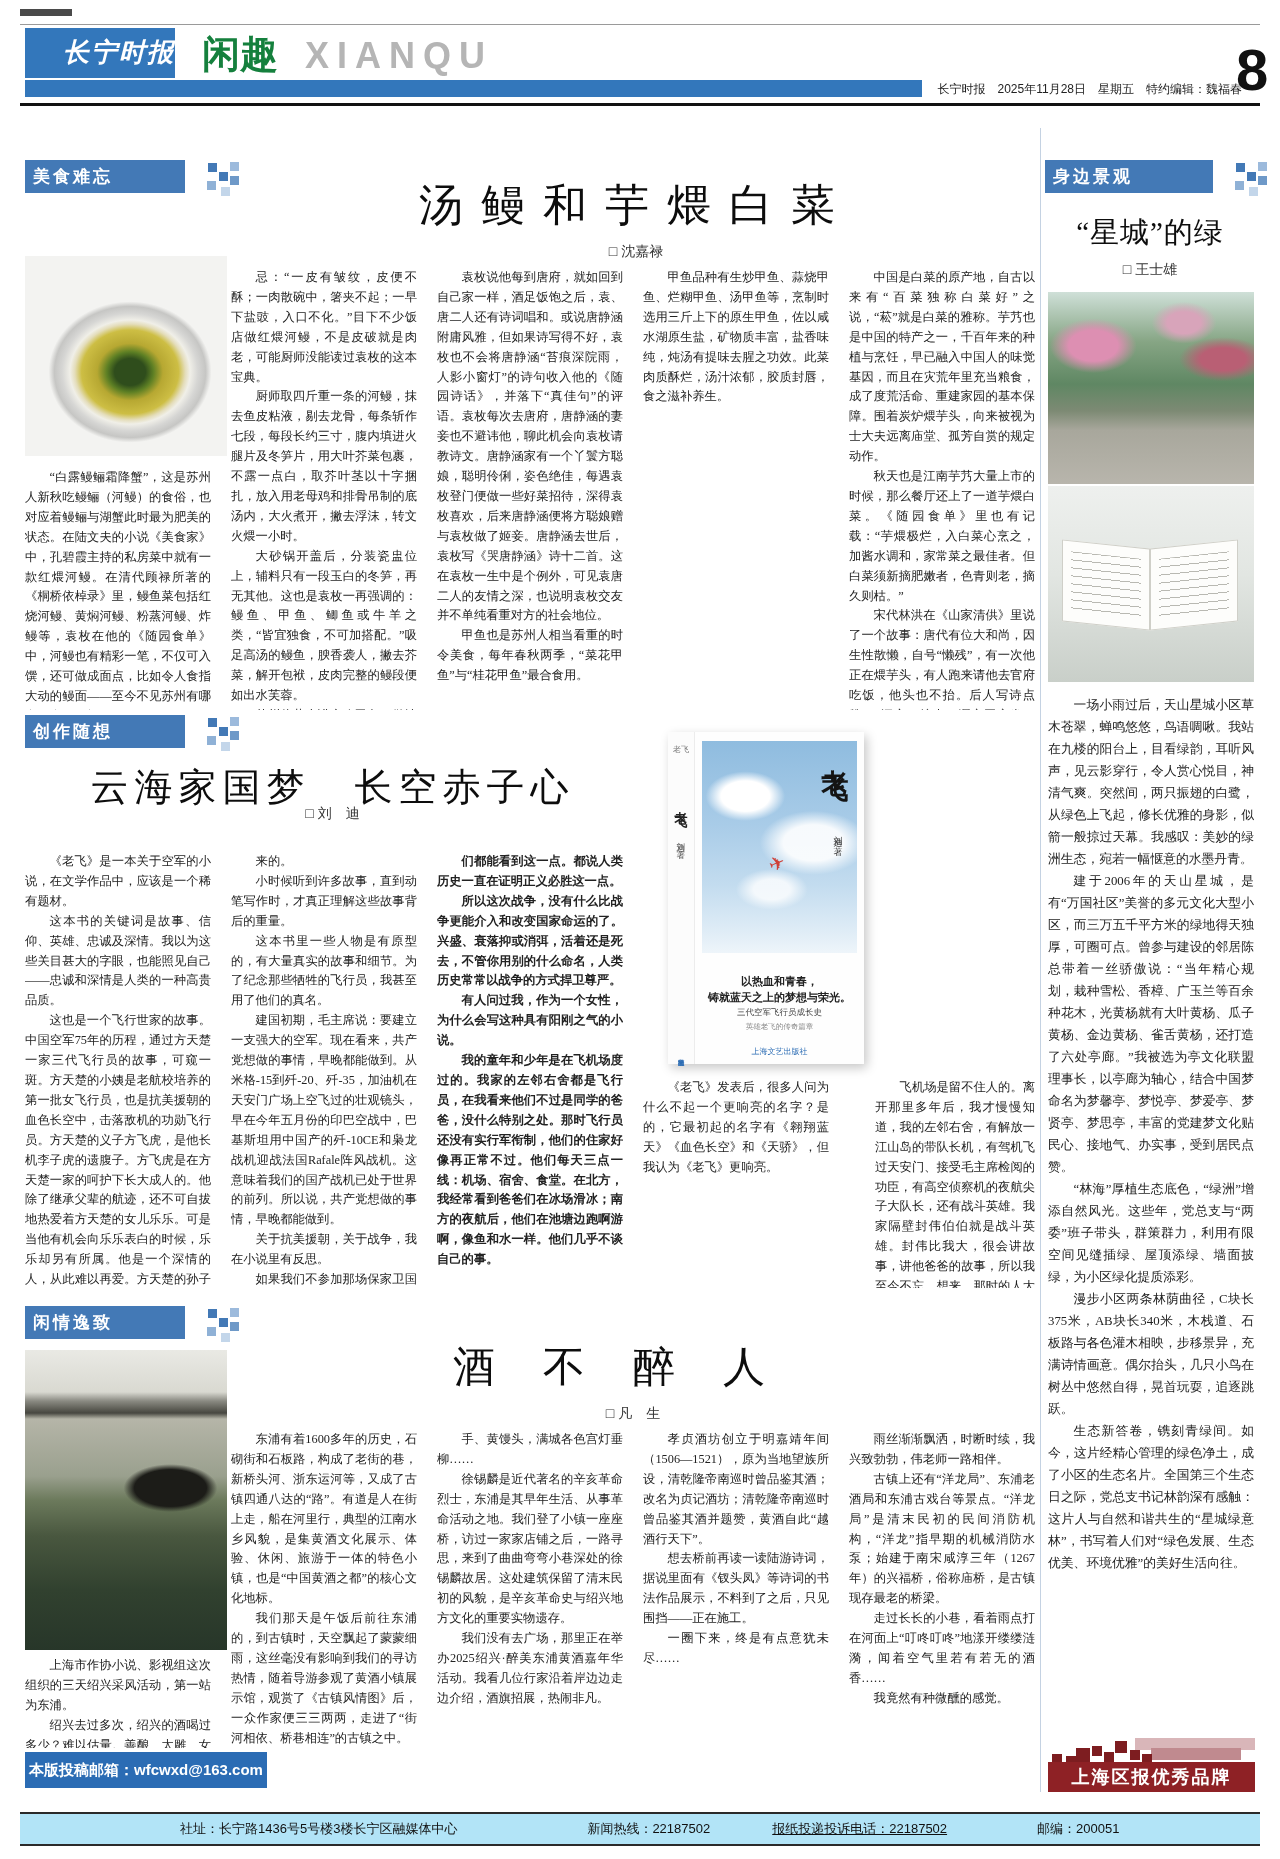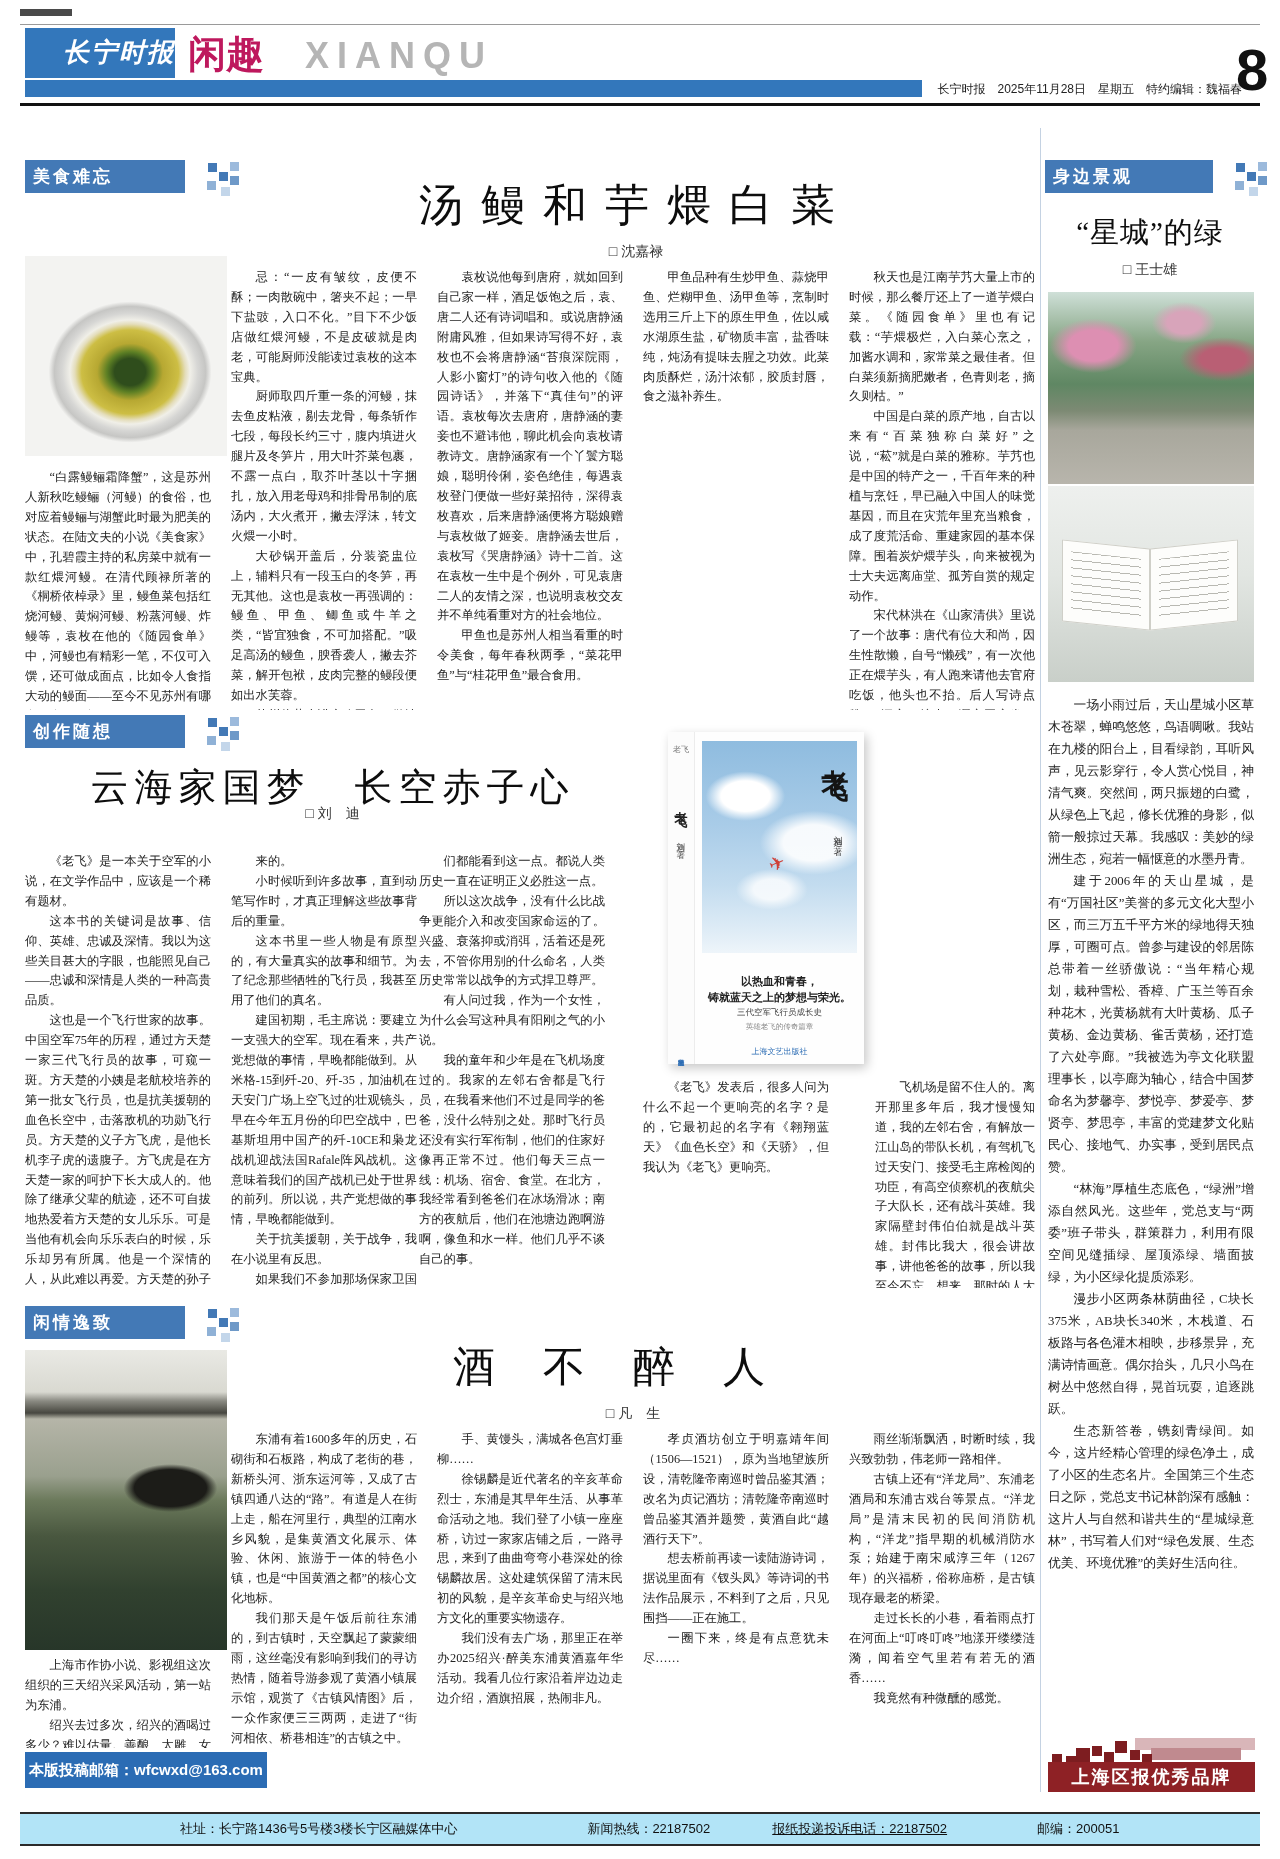--- a/index.html
+++ b/index.html
@@ -3,21 +3,21 @@
 <meta charset="utf-8">
 <style>
   html,body{margin:0;padding:0;background:#e8e8e8;}
   .page{position:relative;width:1280px;height:1859px;background:#ffffff;margin:0 auto;overflow:hidden;
         font-family:"Liberation Sans",sans-serif;}
   
   .top-tick{position:absolute;left:20px;top:9px;width:52px;height:7px;background:#4a4a4a;}
   .top-hairline{position:absolute;left:20px;top:24px;width:1240px;height:1px;background:#9a9a9a;}
   .masthead{position:absolute;left:25px;top:28px;width:150px;height:50px;background:#3377bb;
             color:#fff;text-align:right;font:italic bold 26px/50px "Liberation Serif",serif;letter-spacing:2px;}
-  .section-cn{position:absolute;left:188px;top:32px;font:bold 38px/44px "Liberation Sans",sans-serif;color:#be185d;}
+  .section-cn{position:absolute;left:202px;top:32px;font:bold 38px/44px "Liberation Sans",sans-serif;color:#15803d;}
   .section-en{position:absolute;left:305px;top:36px;font:bold 36px/40px "Liberation Sans",sans-serif;color:#b5b5b5;letter-spacing:8px;}
   .blue-bar{position:absolute;left:25px;top:80px;width:897px;height:17px;background:#3377bb;}
   .dateline{position:absolute;left:930px;top:82px;width:312px;font:12px/15px "Liberation Sans",sans-serif;color:#222;text-align:right;}
   .page-num{position:absolute;left:1236px;top:40px;font:bold 58px/60px "Liberation Sans",sans-serif;color:#111;}
   .head-rule{position:absolute;left:20px;top:103px;width:1240px;height:3px;background:#111;}
   
   .badge{position:absolute;width:152px;height:33px;background:#4379b6;color:#fff;
          font:bold 17px/33px "Liberation Sans",sans-serif;padding-left:8px;letter-spacing:3px;}
   .pix{position:absolute;right:-32px;top:3px;width:9px;height:9px;background:#4379b6;
        box-shadow:11px 9px 0 #4379b6,-1px 18px 0 #8fb1d6,13px 24px 0 #c3d6ea,22px -1px 0 #9cbadc,22px 13px 0 #6e99c8;}
@@ -136,22 +136,22 @@
       <p>苏州往昔也讲究吃甲鱼，做法多遵照《随园食单》中的“青盐甲鱼”，注释为“苏州唐静涵家法”。唐静涵是盐商富户，袁枚经常去他家蹭吃蹭喝，还探得不少烹饪秘辛。</p>
     </div>
   <div class="col" style="left:437px;top:268px;height:442px;">
       <p>袁枚说他每到唐府，就如回到自己家一样，酒足饭饱之后，袁、唐二人还有诗词唱和。或说唐静涵附庸风雅，但如果诗写得不好，袁枚也不会将唐静涵“苔痕深院雨，人影小窗灯”的诗句收入他的《随园诗话》，并落下“真佳句”的评语。袁枚每次去唐府，唐静涵的妻妾也不避讳他，聊此机会向袁枚请教诗文。唐静涵家有一个丫鬟方聪娘，聪明伶俐，姿色绝佳，每遇袁枚登门便做一些好菜招待，深得袁枚喜欢，后来唐静涵便将方聪娘赠与袁枚做了姬妾。唐静涵去世后，袁枚写《哭唐静涵》诗十二首。这在袁枚一生中是个例外，可见袁唐二人的友情之深，也说明袁枚交友并不单纯看重对方的社会地位。</p>
       <p>甲鱼也是苏州人相当看重的时令美食，每年春秋两季，“菜花甲鱼”与“桂花甲鱼”最合食用。</p>
     </div>
   <div class="col" style="left:643px;top:268px;height:442px;">
       <p>甲鱼品种有生炒甲鱼、蒜烧甲鱼、烂糊甲鱼、汤甲鱼等，烹制时选用三斤上下的原生甲鱼，佐以咸水湖原生盐，矿物质丰富，盐香味纯，炖汤有提味去腥之功效。此菜肉质酥烂，汤汁浓郁，胶质封唇，食之滋补养生。</p>
     </div>
   <div class="col" style="left:849px;top:268px;height:442px;">
+      <p>中国是白菜的原产地，自古以来有“百菜独称白菜好”之说，“菘”就是白菜的雅称。芋艿也是中国的特产之一，千百年来的种植与烹饪，早已融入中国人的味觉基因，而且在灾荒年里充当粮食，成了度荒活命、重建家园的基本保障。围着炭炉煨芋头，向来被视为士大夫远离庙堂、孤芳自赏的规定动作。</p>
       <p>秋天也是江南芋艿大量上市的时候，那么餐厅还上了一道芋煨白菜。《随园食单》里也有记载：“芋煨极烂，入白菜心烹之，加酱水调和，家常菜之最佳者。但白菜须新摘肥嫩者，色青则老，摘久则枯。”</p>
-      <p>中国是白菜的原产地，自古以来有“百菜独称白菜好”之说，“菘”就是白菜的雅称。芋艿也是中国的特产之一，千百年来的种植与烹饪，早已融入中国人的味觉基因，而且在灾荒年里充当粮食，成了度荒活命、重建家园的基本保障。围着炭炉煨芋头，向来被视为士大夫远离庙堂、孤芳自赏的规定动作。</p>
       <p>宋代林洪在《山家清供》里说了一个故事：唐代有位大和尚，因生性散懒，自号“懒残”，有一次他正在煨芋头，有人跑来请他去官府吃饭，他头也不抬。后人写诗点赞：“深夜一炉火，浑家团栾坐，煮得芋头熟，天子不如我。”文人若要摆谱，芋头就是顺手可得的大杀器。</p>
     </div>
 
   <div class="badge" style="left:25px;top:715px;">
     <span>创作随想</span><span class="pix"></span>
   </div>
   <div class="h-creation">云海家国梦　长空赤子心</div>
   <div class="byline" style="left:25px;top:804px;width:615px;">□ 刘　迪</div>
 
   <div class="book">
@@ -182,21 +182,21 @@
       <p>这也是一个飞行世家的故事。中国空军75年的历程，通过方天楚一家三代飞行员的故事，可窥一斑。方天楚的小姨是老航校培养的第一批女飞行员，也是抗美援朝的血色长空中，击落敌机的功勋飞行员。方天楚的义子方飞虎，是他长机李子虎的遗腹子。方飞虎是在方天楚一家的呵护下长大成人的。他除了继承父辈的航迹，还不可自拔地热爱着方天楚的女儿乐乐。可是当他有机会向乐乐表白的时候，乐乐却另有所属。他是一个深情的人，从此难以再爱。方天楚的孙子方铁翼则完美地实现了祖辈的梦想，飞上了国产最好的战斗机。他们一家，从一代苏制喷气式飞机米格-15，飞到国产五代战机歼-20，见证了中国空军发展的独特历程。</p>
     </div>
   <div class="col" style="left:231px;top:852px;height:436px;">
       <p>来的。</p>
       <p>小时候听到许多故事，直到动笔写作时，才真正理解这些故事背后的重量。</p>
       <p>这本书里一些人物是有原型的，有大量真实的故事和细节。为了纪念那些牺牲的飞行员，我甚至用了他们的真名。</p>
       <p>建国初期，毛主席说：要建立一支强大的空军。现在看来，共产党想做的事情，早晚都能做到。从米格-15到歼-20、歼-35，加油机在天安门广场上空飞过的壮观镜头，早在今年五月份的印巴空战中，巴基斯坦用中国产的歼-10CE和枭龙战机迎战法国Rafale阵风战机。这意味着我们的国产战机已处于世界的前列。所以说，共产党想做的事情，早晚都能做到。</p>
       <p>关于抗美援朝，关于战争，我在小说里有反思。</p>
       <p>如果我们不参加那场保家卫国的战争，那现在会是什么样子，很可能美国的军事基地就建在鸭绿江对岸，美国的航母停在朝鲜湾。</p>
     </div>
-  <div class="col" style="left:419px;top:852px;height:436px;">
+  <div class="col" style="left:437px;top:852px;height:436px;font-weight:bold;">
       <p>们都能看到这一点。都说人类历史一直在证明正义必胜这一点。</p>
       <p>所以这次战争，没有什么比战争更能介入和改变国家命运的了。兴盛、衰落抑或消弭，活着还是死去，不管你用别的什么命名，人类历史常常以战争的方式捍卫尊严。</p>
       <p>有人问过我，作为一个女性，为什么会写这种具有阳刚之气的小说。</p>
       <p>我的童年和少年是在飞机场度过的。我家的左邻右舍都是飞行员，在我看来他们不过是同学的爸爸，没什么特别之处。那时飞行员还没有实行军衔制，他们的住家好像再正常不过。他们每天三点一线：机场、宿舍、食堂。在北方，我经常看到爸爸们在冰场滑冰；南方的夜航后，他们在池塘边跑啊游啊，像鱼和水一样。他们几乎不谈自己的事。</p>
     </div>
   <div class="col" style="left:643px;top:1078px;height:210px;">
       <p>《老飞》发表后，很多人问为什么不起一个更响亮的名字？是的，它最初起的名字有《翱翔蓝天》《血色长空》和《天骄》，但我认为《老飞》更响亮。</p>
     </div>
   <div class="col" style="left:875px;top:1078px;height:210px;width:160px;">
       <p>飞机场是留不住人的。离开那里多年后，我才慢慢知道，我的左邻右舍，有解放一江山岛的带队长机，有驾机飞过天安门、接受毛主席检阅的功臣，有高空侦察机的夜航尖子大队长，还有战斗英雄。我家隔壁封伟伯伯就是战斗英雄。封伟比我大，很会讲故事，讲他爸爸的故事，所以我至今不忘。想来，那时的人大概是不想居功自傲。</p>

